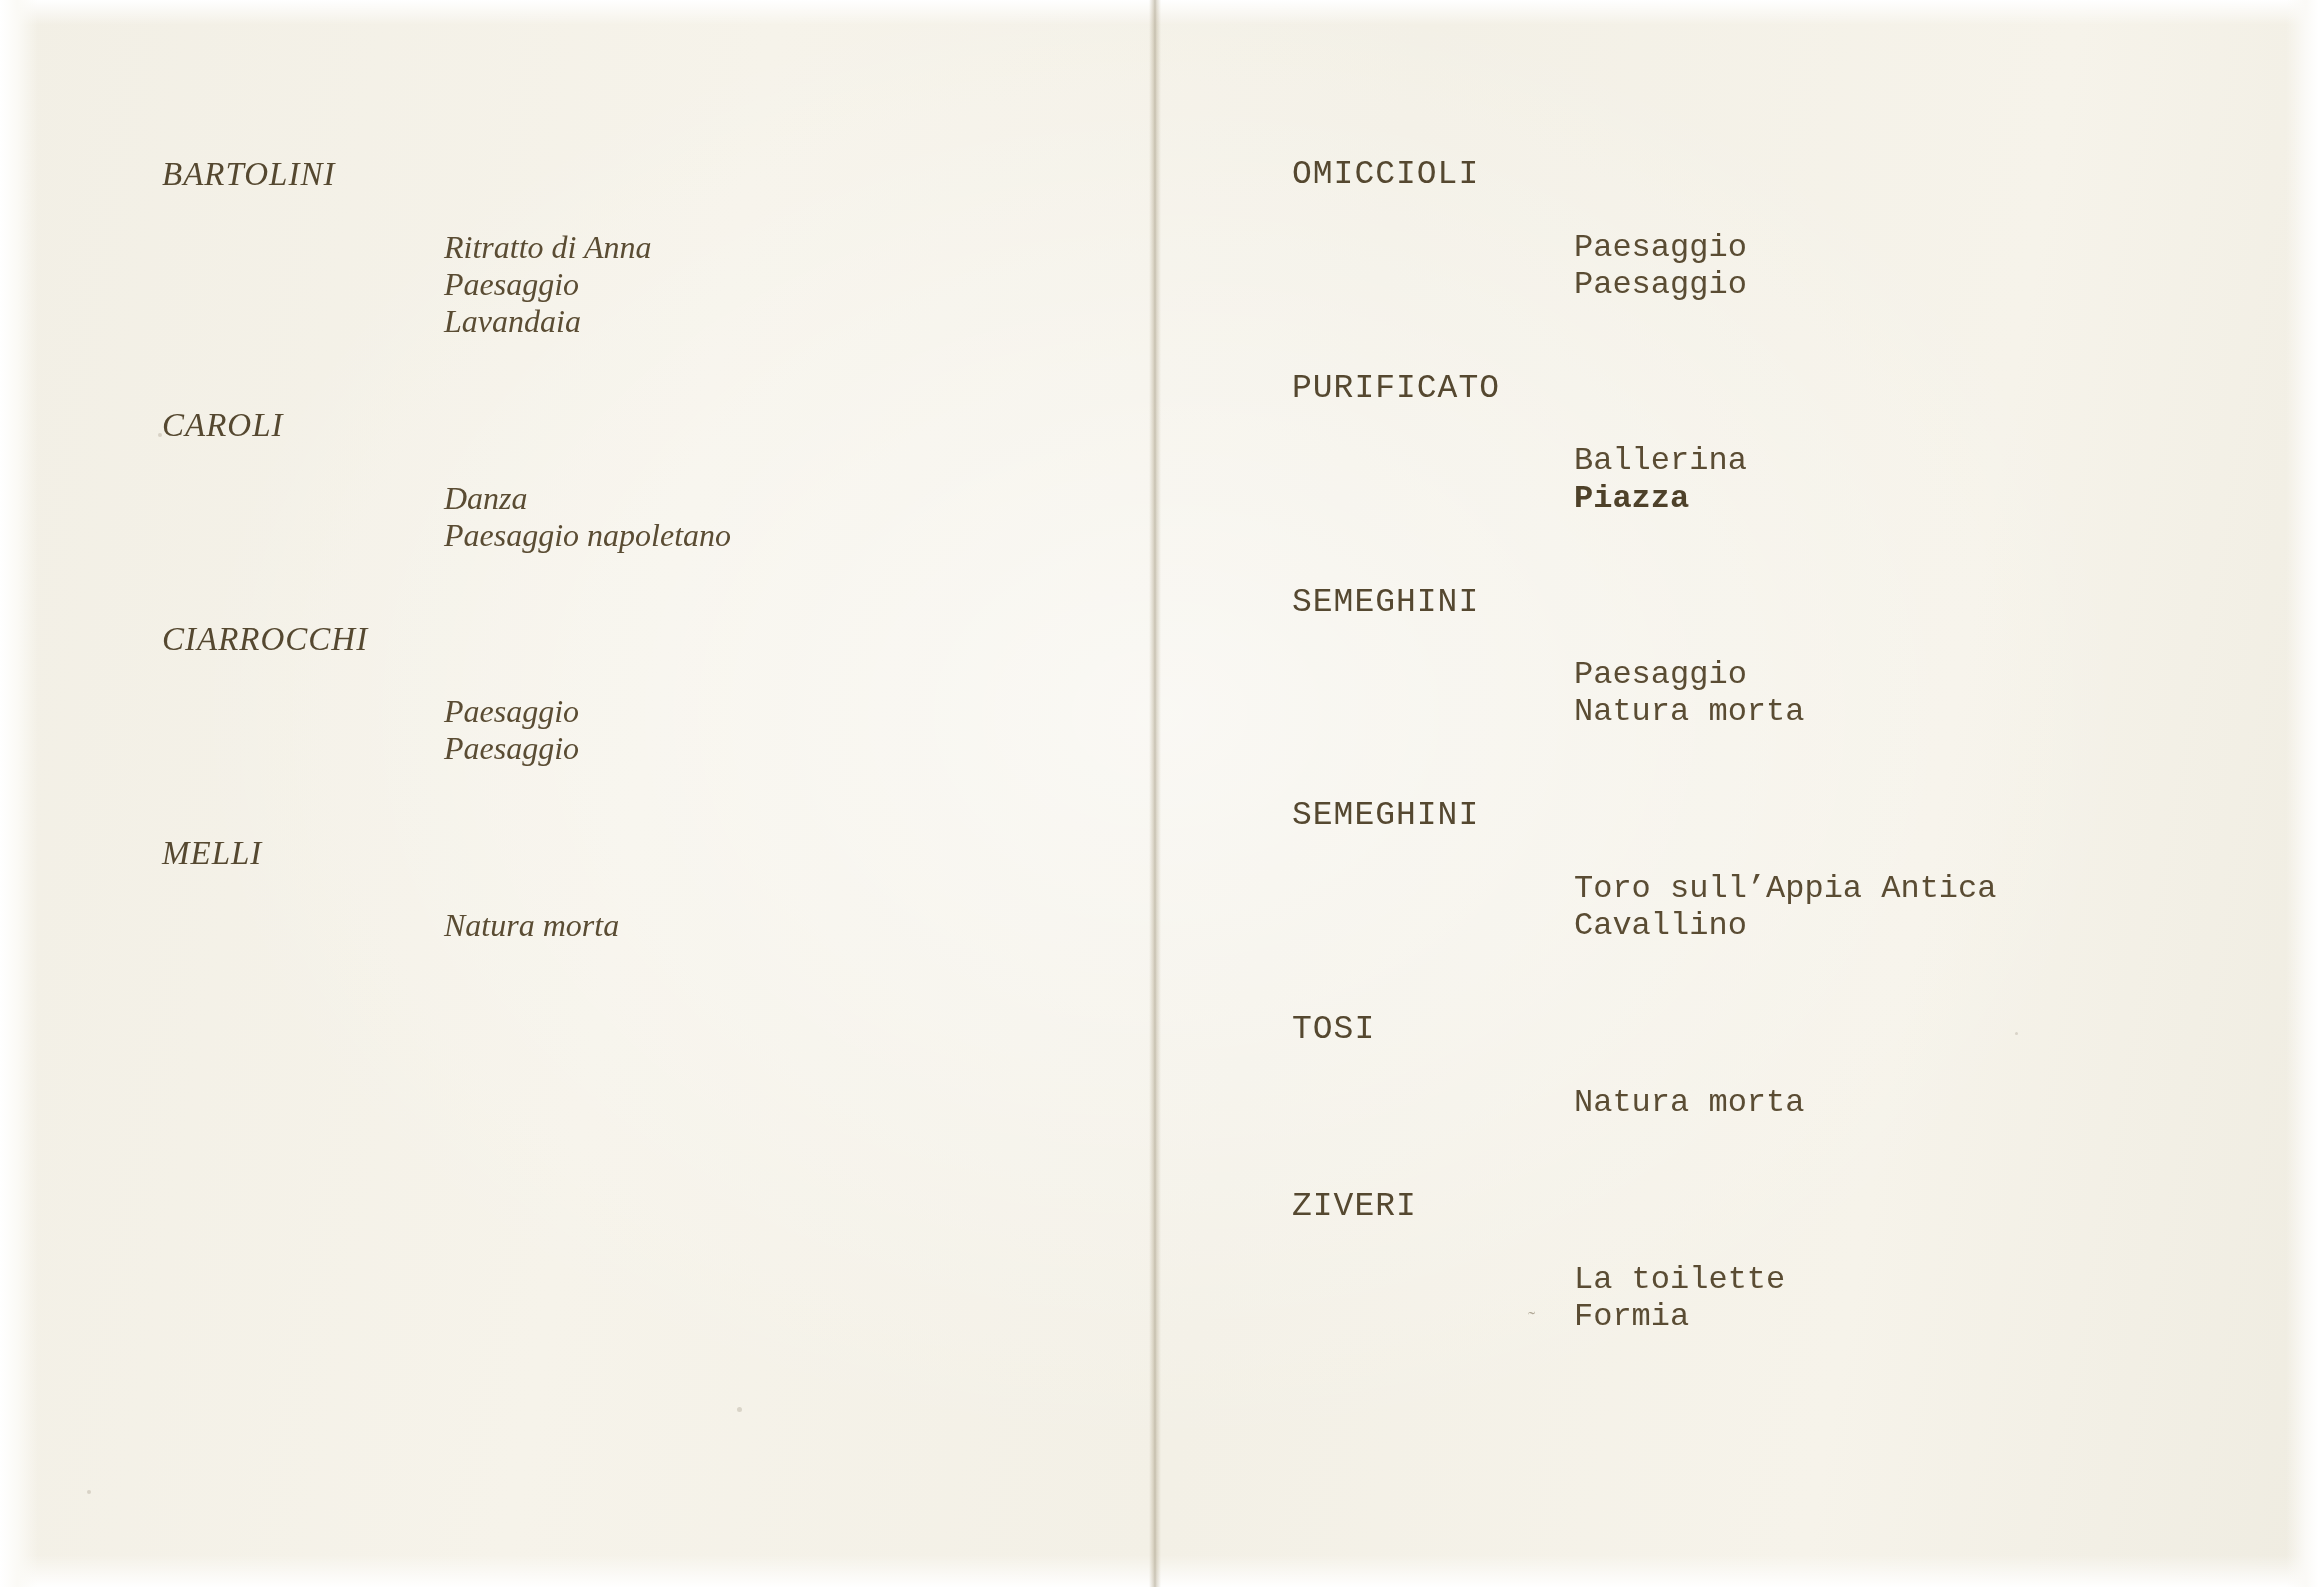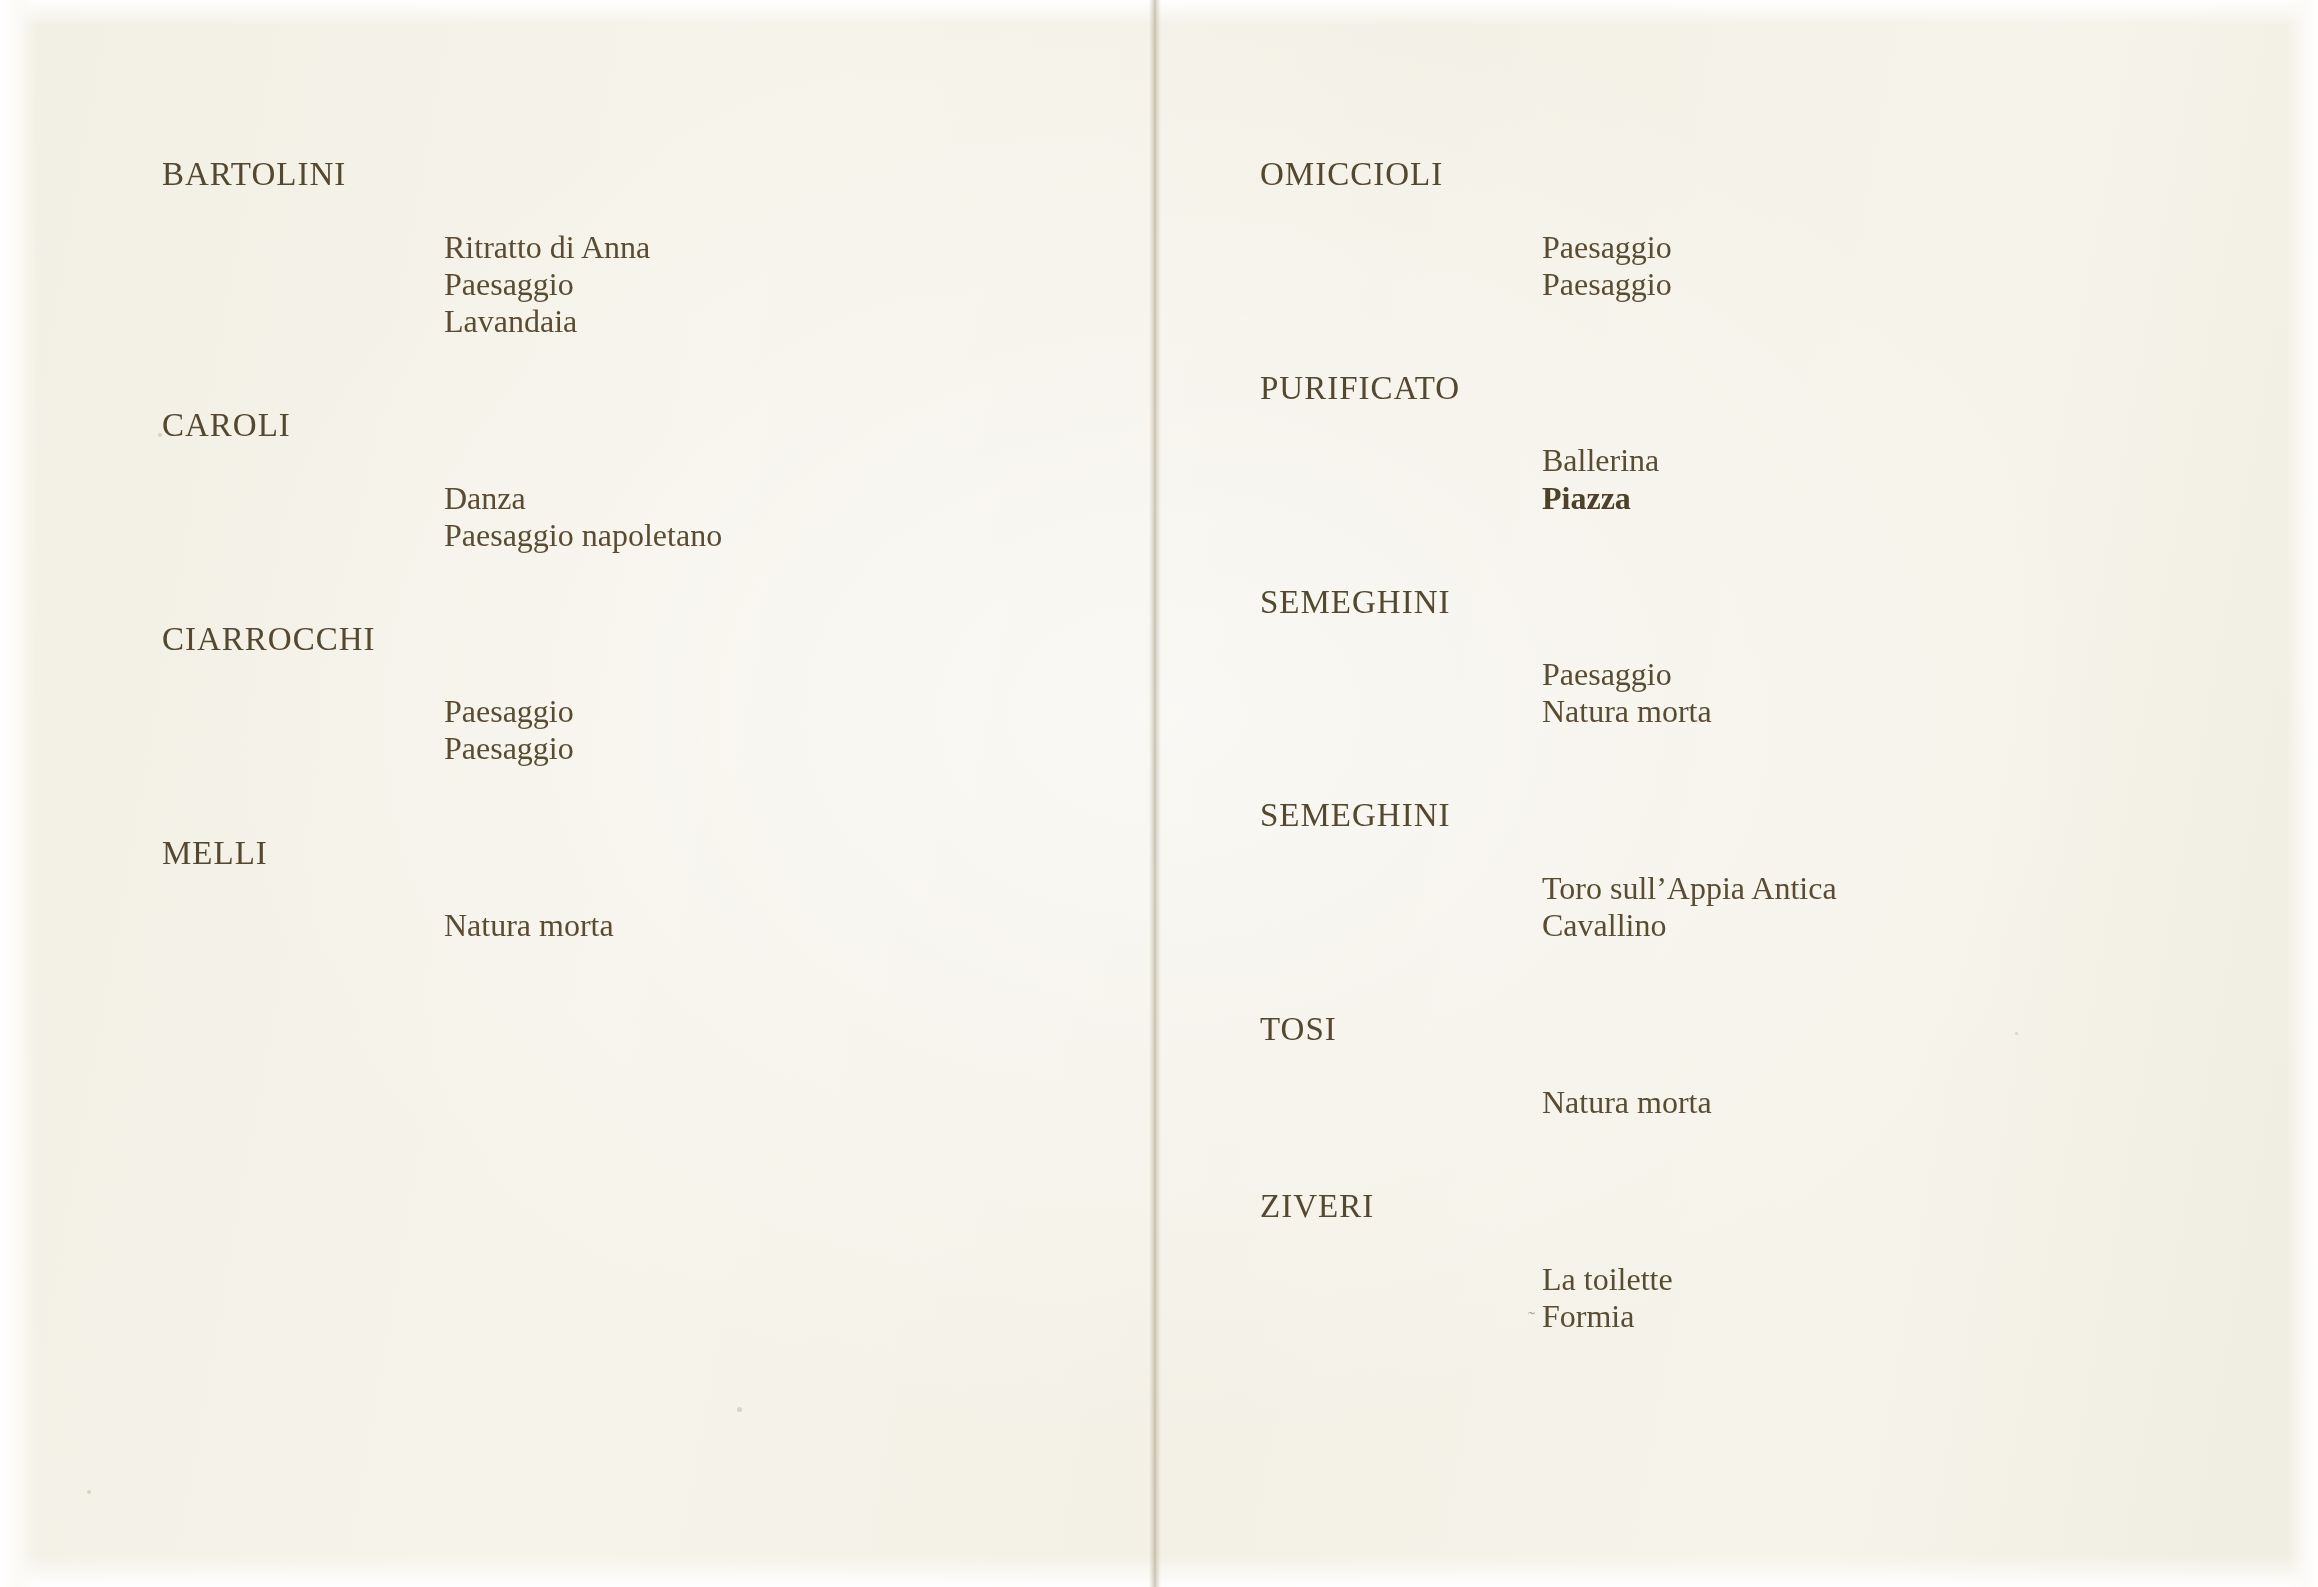--- a/index.html
+++ b/index.html
@@ -88,22 +88,22 @@
 
   .columns {
     position: absolute;
     inset: 0;
   }
 
   .column {
     position: absolute;
     top: 158px;
   }
-  .column.left  { left: 162px;  width: 899px; }
-  .column.right { left: 1260px; width: 899px; }
+  .column.left  { left: 162px;  width: 899px; font-style: italic; }
+  .column.right { left: 1292px; width: 899px; font-family: Liberation Mono, monospace; }
 
   .artist-block {
     margin-bottom: 0;
   }
 
   .artist-name {
     font-size: 33px;
     letter-spacing: 1px;
     color: #554830;
     line-height: 1.0;

